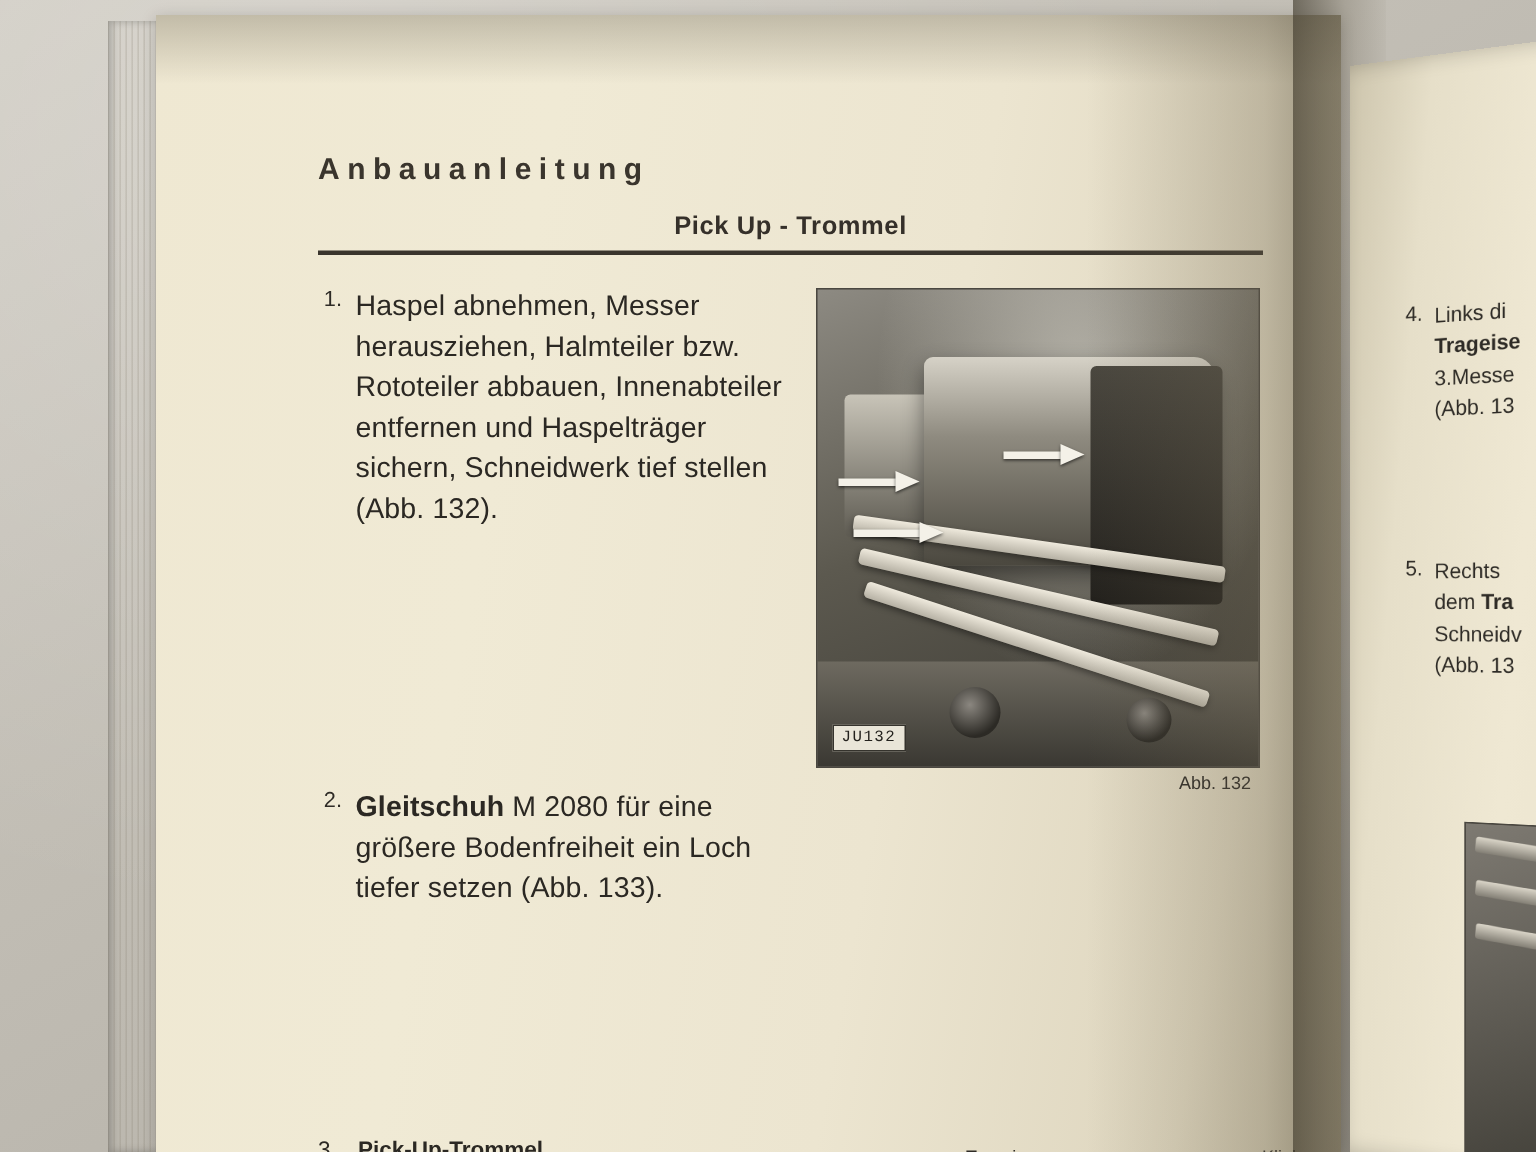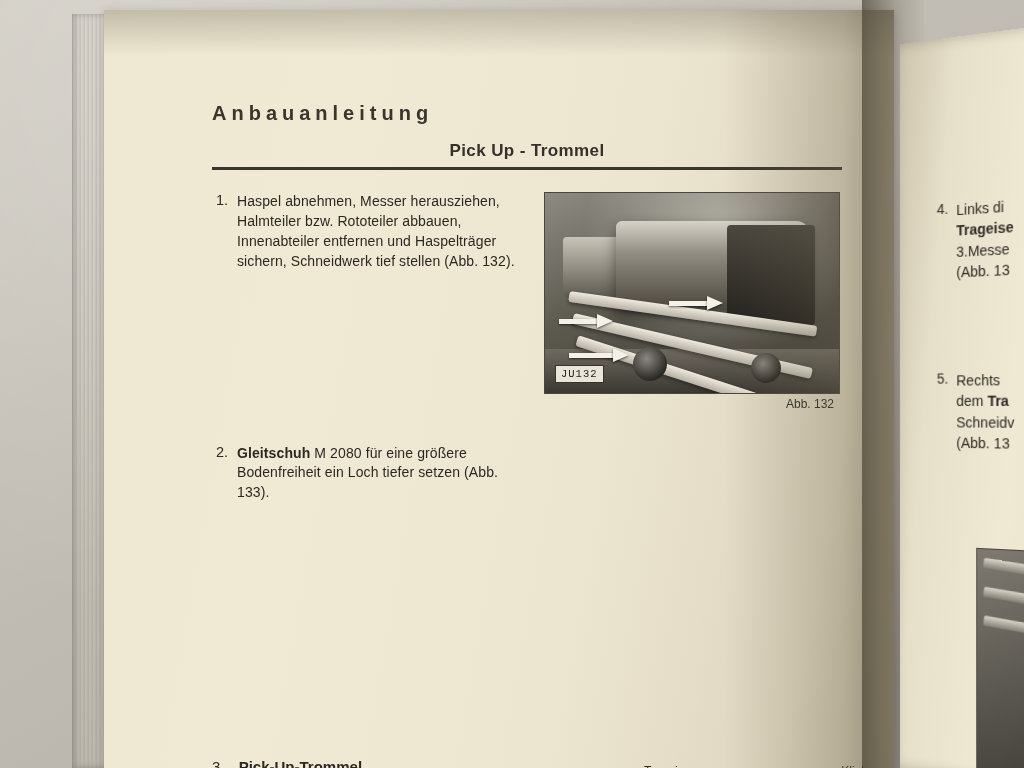--- a/index.html
+++ b/index.html
@@ -130,37 +130,37 @@
     margin-bottom: 22px;
   }
   .item .num {
     width: 16px;
     text-align: right;
     font-size: 14.5px;
     color: #2e2b26;
     flex: 0 0 auto;
   }
   .item .body {
-    font-size: 14px;
+    font-size: 19px;
     line-height: 1.42;
     color: #2b2823;
     letter-spacing: 0.1px;
   }
   .item .body b { font-weight: 700; }
 
   
   .figure { margin-bottom: 6px; }
   .photo {
     position: relative;
     width: 296px;
     background: #6d6a63;
     overflow: hidden;
     border: 1px solid #4a4740;
   }
-  .photo.p132 { height: 202px; text-align: center; }
+  .photo.p132 { height: 320px; text-align: center; }
   .photo.p133 { height: 230px; }
 
   .ph-grad {
     position: absolute; inset: 0;
     background:
       radial-gradient(ellipse at 60% 20%, rgba(235,232,222,0.55), rgba(0,0,0,0) 55%),
       linear-gradient(160deg, #8d8a82 0%, #5c594f 45%, #3b3933 100%);
   }
   
   .m-body {

